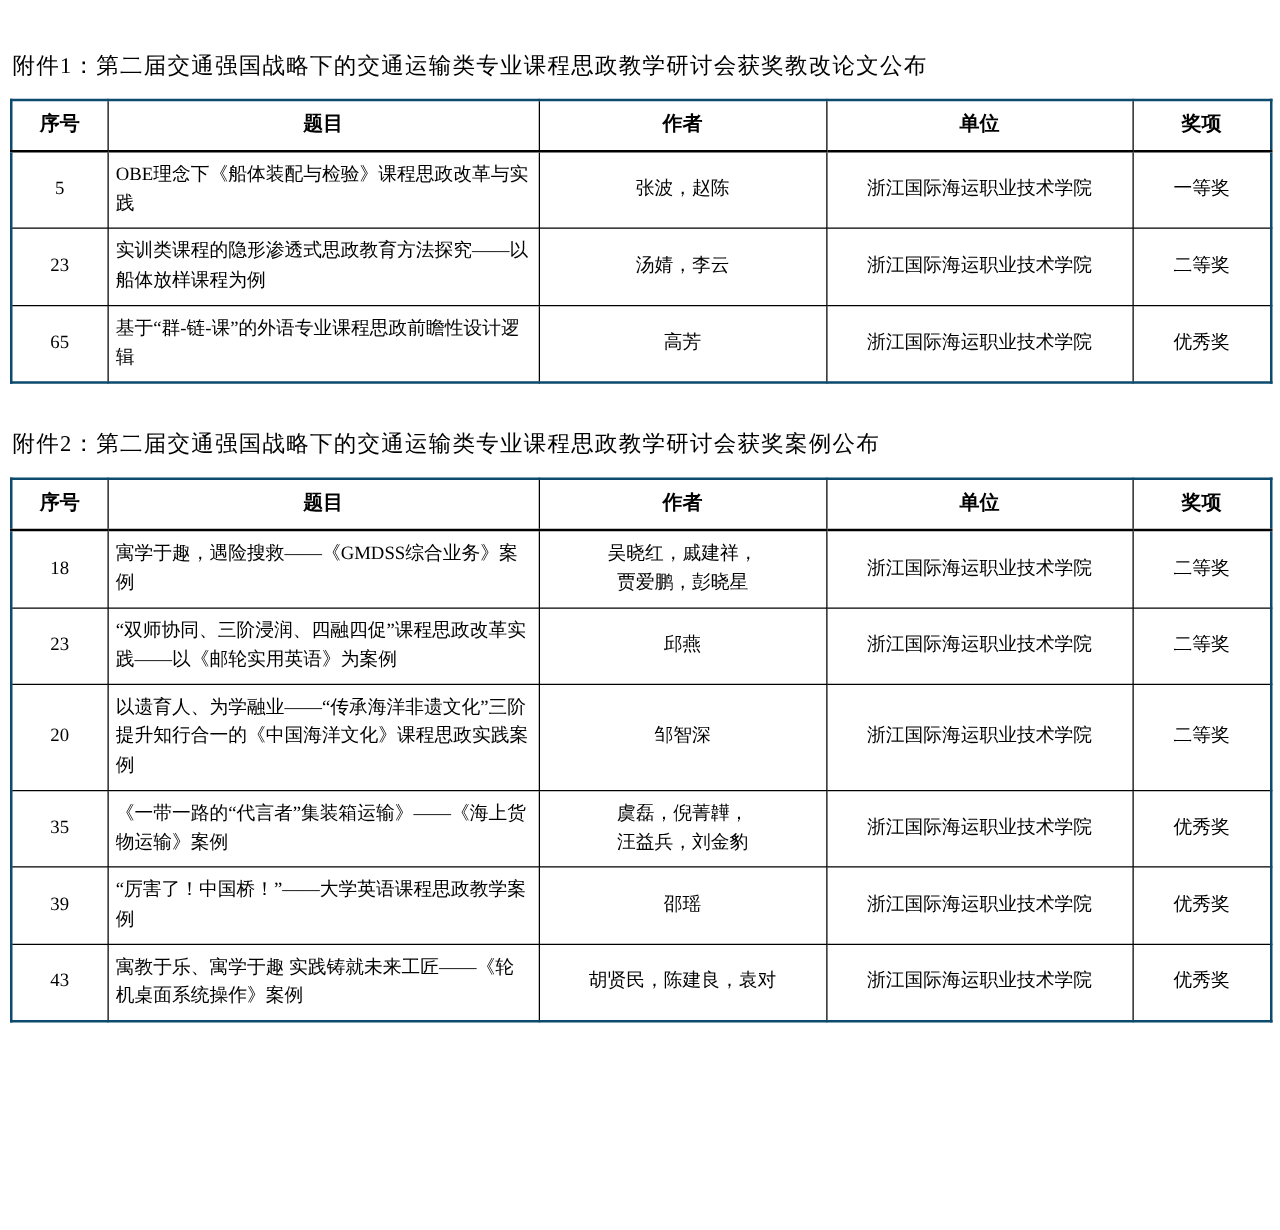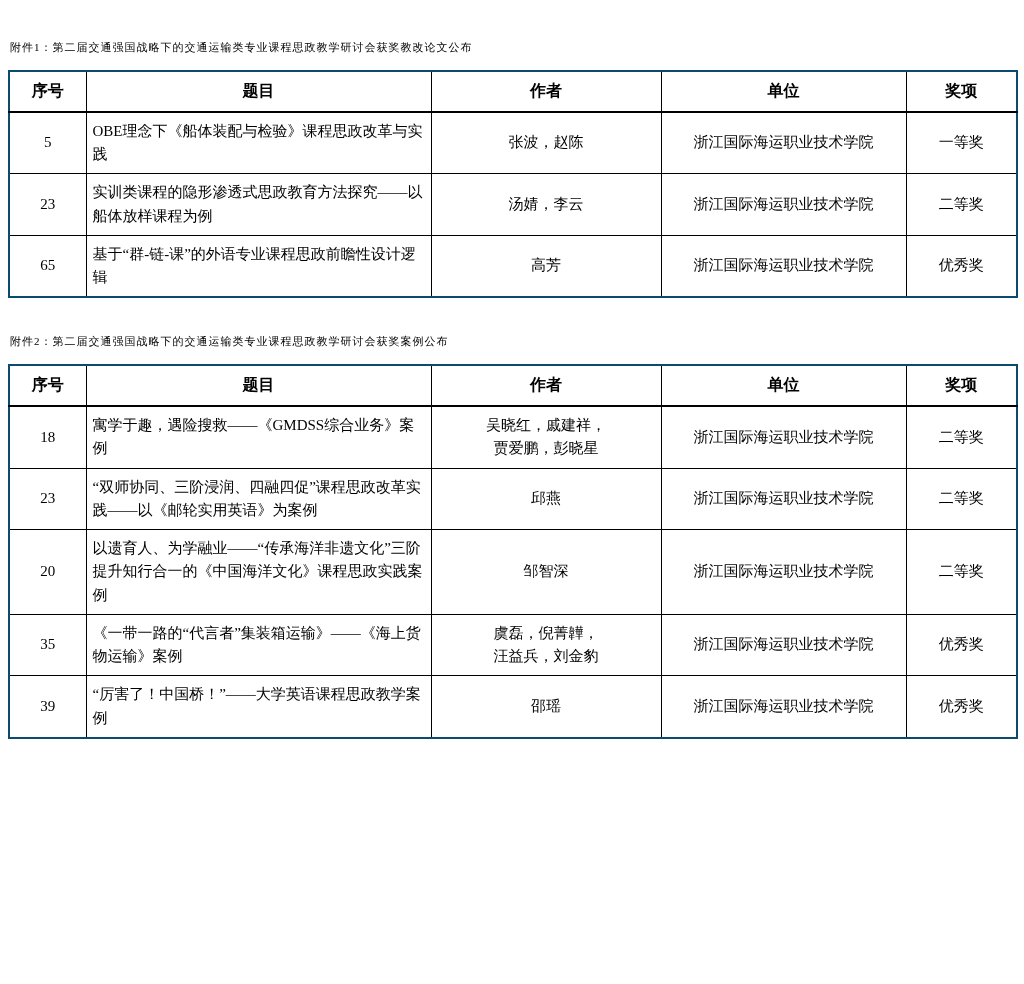--- a/index.html
+++ b/index.html
@@ -11,21 +11,21 @@
     font-family: "Liberation Serif", "DejaVu Serif", serif;
   }
   .doc {
     width: 1024px;
     min-height: 984px;
     padding: 8px;
     background: #ffffff;
   }
   .att-section { margin: 0; }
   .att-title {
-    font-size: 11px;
+    font-size: 18px;
     letter-spacing: 1px;
     margin: 0 0 15px 2px;
     white-space: nowrap;
   }
   .sec-1 { padding-top: 32px; }
   .sec-2 { margin-top: 36px; }
   table.award-table {
     border-collapse: collapse;
     table-layout: fixed;
     width: 1008px;
@@ -169,18 +169,25 @@
           </tr>
 
           <tr>
             <td class="c-no">39</td>
             <td class="c-title">“厉害了！中国桥！”——大学英语课程思政教学案例</td>
             <td class="c-auth">邵瑶</td>
             <td class="c-org">浙江国际海运职业技术学院</td>
             <td class="c-award">优秀奖</td>
           </tr>
 
+          <tr>
+            <td class="c-no">43</td>
+            <td class="c-title">寓教于乐、寓学于趣 实践铸就未来工匠——《轮机桌面系统操作》案例</td>
+            <td class="c-auth">胡贤民，陈建良，袁对</td>
+            <td class="c-org">浙江国际海运职业技术学院</td>
+            <td class="c-award">优秀奖</td>
+          </tr>
 
         </tbody>
     </table>
   </section>
 
 </div>
 
 </body></html>

